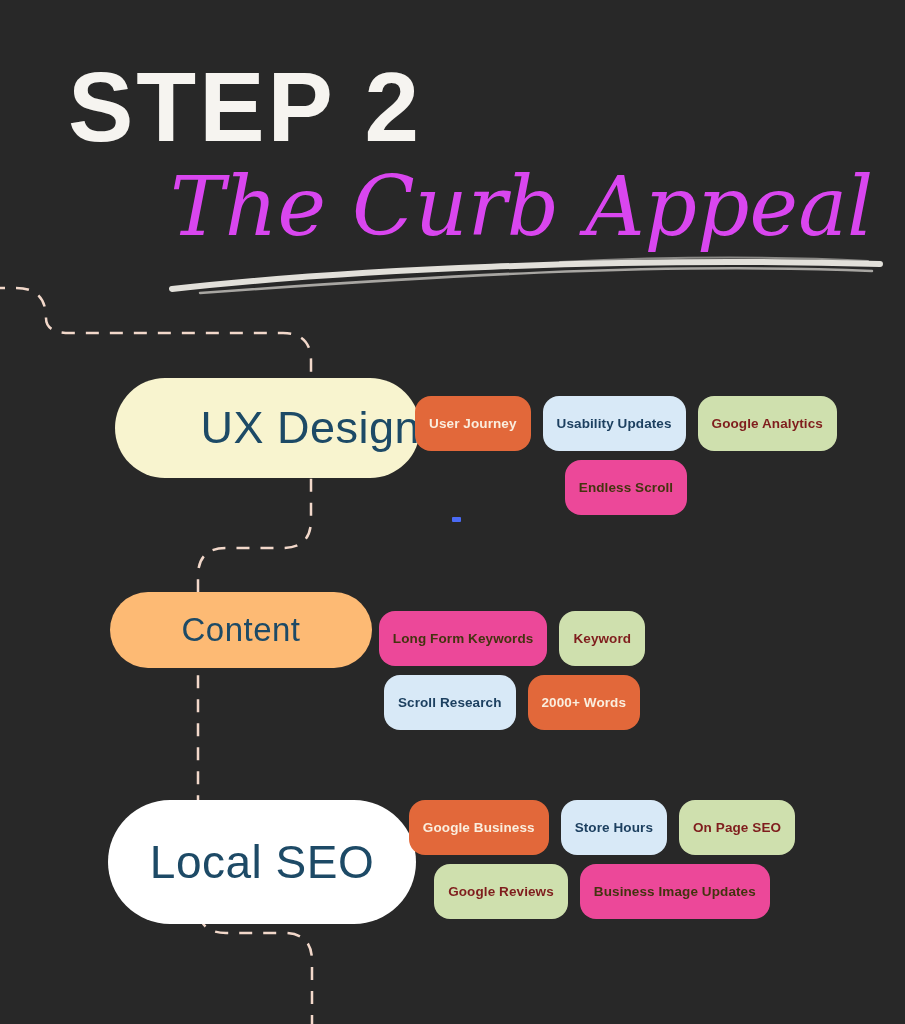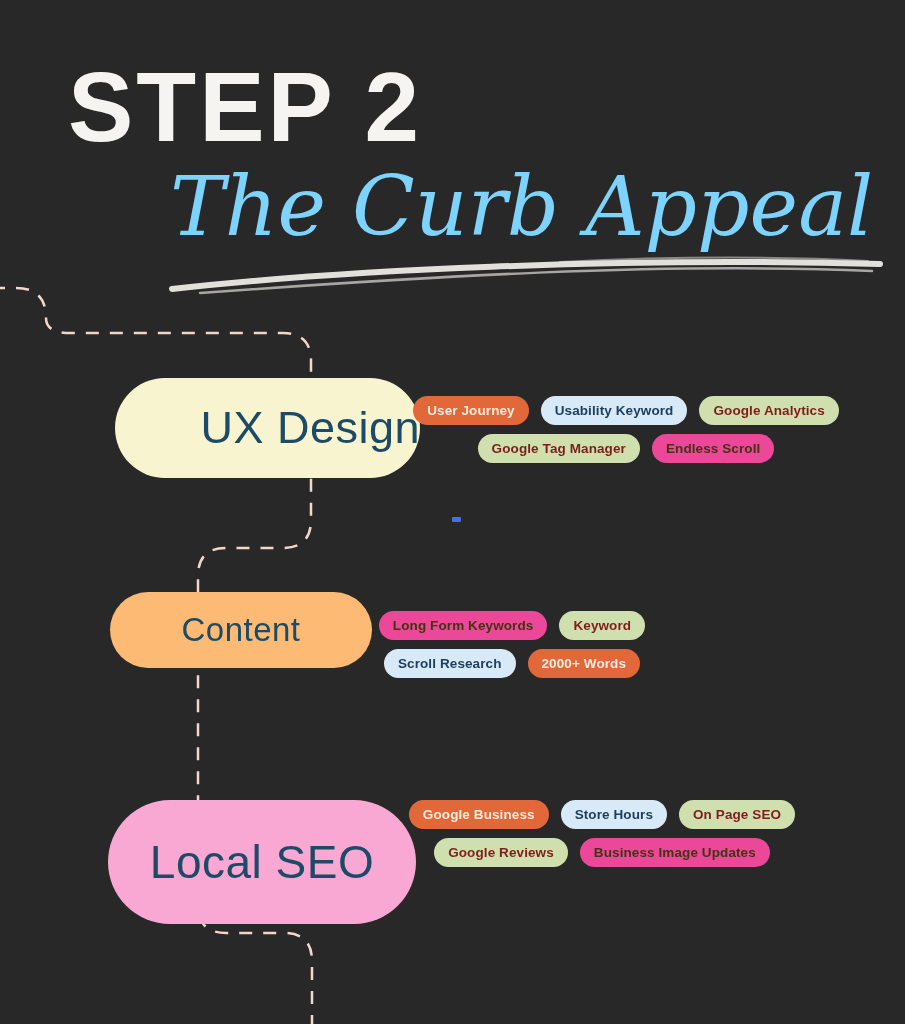--- a/index.html
+++ b/index.html
@@ -13,46 +13,46 @@
   .canvas{position:absolute;inset:0;width:905px;height:1024px;}
 
   .step-heading{
     position:absolute;left:68px;top:56px;margin:0;
     font-size:98px;line-height:1.05;font-weight:700;
     color:#f6f4f0;letter-spacing:3px;white-space:nowrap;
   }
   .subtitle{
     position:absolute;left:170px;top:162px;
     font-family:"DejaVu Serif",serif;font-style:italic;
-    font-size:82px;line-height:1.1;color:#7dd3fc;white-space:nowrap;
+    font-size:82px;line-height:1.1;color:#d946ef;white-space:nowrap;
   }
   .scribble,.connector{position:absolute;left:0;top:0;pointer-events:none;}
   .connector{z-index:0;}
   .scribble{z-index:1;}
 
   .node{
     position:absolute;z-index:2;
     display:flex;align-items:center;justify-content:center;
     border-radius:70px;
     color:#1d4a66;font-weight:500;letter-spacing:.5px;
   }
   .node-ux{left:115px;top:378px;width:305px;height:100px;background:#f8f4cf;font-size:45px;justify-content:flex-end;}
   .node-content{left:110px;top:592px;width:262px;height:76px;background:#fdba74;font-size:33px;}
-  .node-local{left:108px;top:800px;width:308px;height:124px;background:#f9a8d4;font-size:46px;}
+  .node-local{left:108px;top:800px;width:308px;height:124px;background:#ffffff;font-size:46px;}
 
   .tags{
     position:absolute;z-index:2;
     display:flex;flex-direction:column;align-items:center;gap:9px;
   }
   .tags-ux{left:440px;top:396px;width:372px;}
   .tags-content{left:383px;top:611px;width:258px;}
   .tags-local{left:426px;top:800px;width:352px;}
   .tag-row{display:flex;gap:12px;justify-content:center;}
   .tag{
-    padding:7px 14px;border-radius:16px;
+    padding:20px 14px;border-radius:16px;
     font-size:13.5px;font-weight:700;letter-spacing:.1px;white-space:nowrap;
   }
   .tag.orange{background:#e2683a;color:#faeede;}
   .tag.blue{background:#d8e9f7;color:#1d4060;}
   .tag.green{background:#cfe0ae;color:#7f1d1d;}
   .tag.yellow{background:#ec4899;color:#43340f;text-align:center;}
 
   .blue-dash{
     position:absolute;left:452px;top:517px;width:9px;height:5px;
     background:#4a6af5;z-index:2;border-radius:1px;
@@ -77,25 +77,24 @@
     <path d="M 200 293 C 420 277, 660 262, 872 271" fill="none" stroke="#eceae4" stroke-width="2.5" stroke-linecap="round" opacity="0.65"></path>
     <path d="M 560 262 C 680 256, 790 257, 868 261" fill="none" stroke="#eceae4" stroke-width="2" stroke-linecap="round" opacity="0.5"></path>
   </svg>
 
   <div class="node node-ux">
     <span>UX Design</span>
   </div>
   <div class="tags tags-ux">
     <div class="tag-row">
       <span class="tag orange">User Journey</span>
-      <span class="tag blue">Usability Keyword</span>
+      <span class="tag blue">Usability Updates</span>
       <span class="tag green">Google Analytics</span>
     </div>
     <div class="tag-row">
-      <span class="tag green">Google Tag Manager</span>
       <span class="tag yellow">Endless Scroll</span>
     </div>
   </div>
 
   <div class="node node-content">
     <span>Content</span>
   </div>
   <div class="tags tags-content">
     <div class="tag-row">
       <span class="tag yellow">Long Form Keywords</span>

